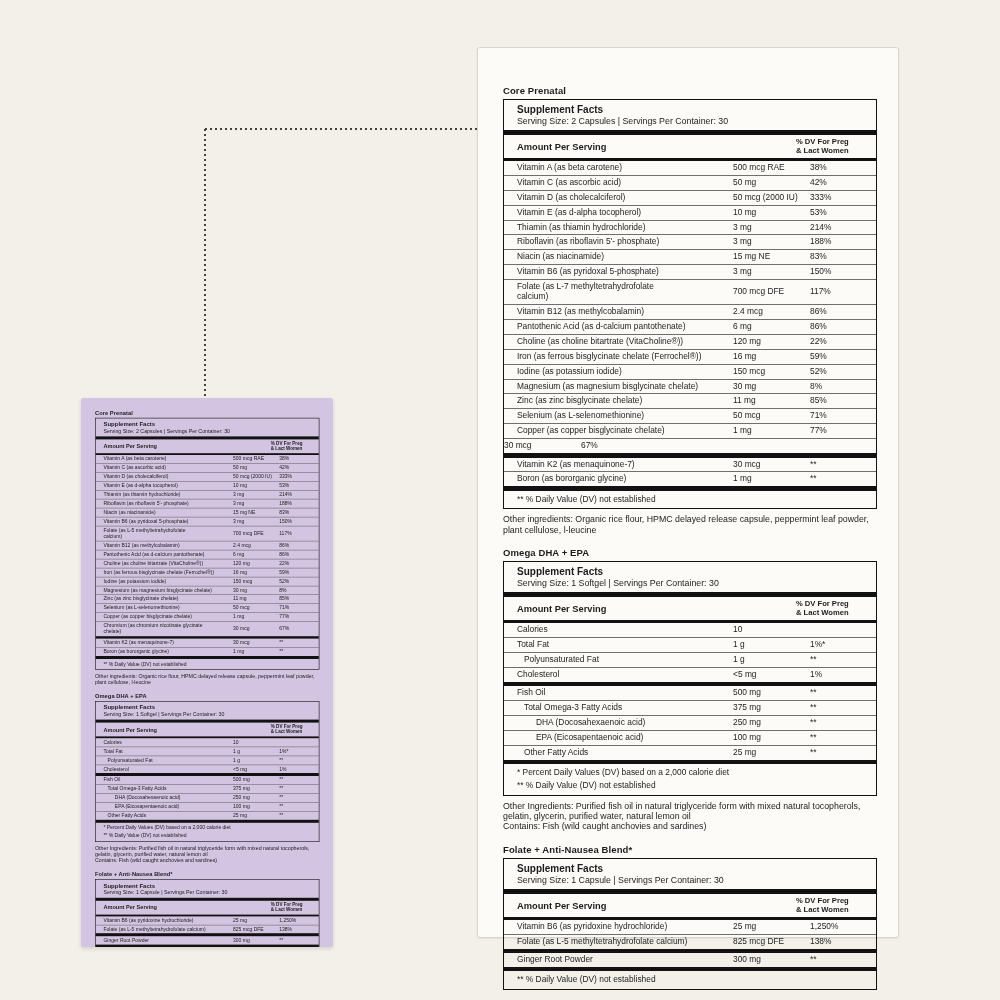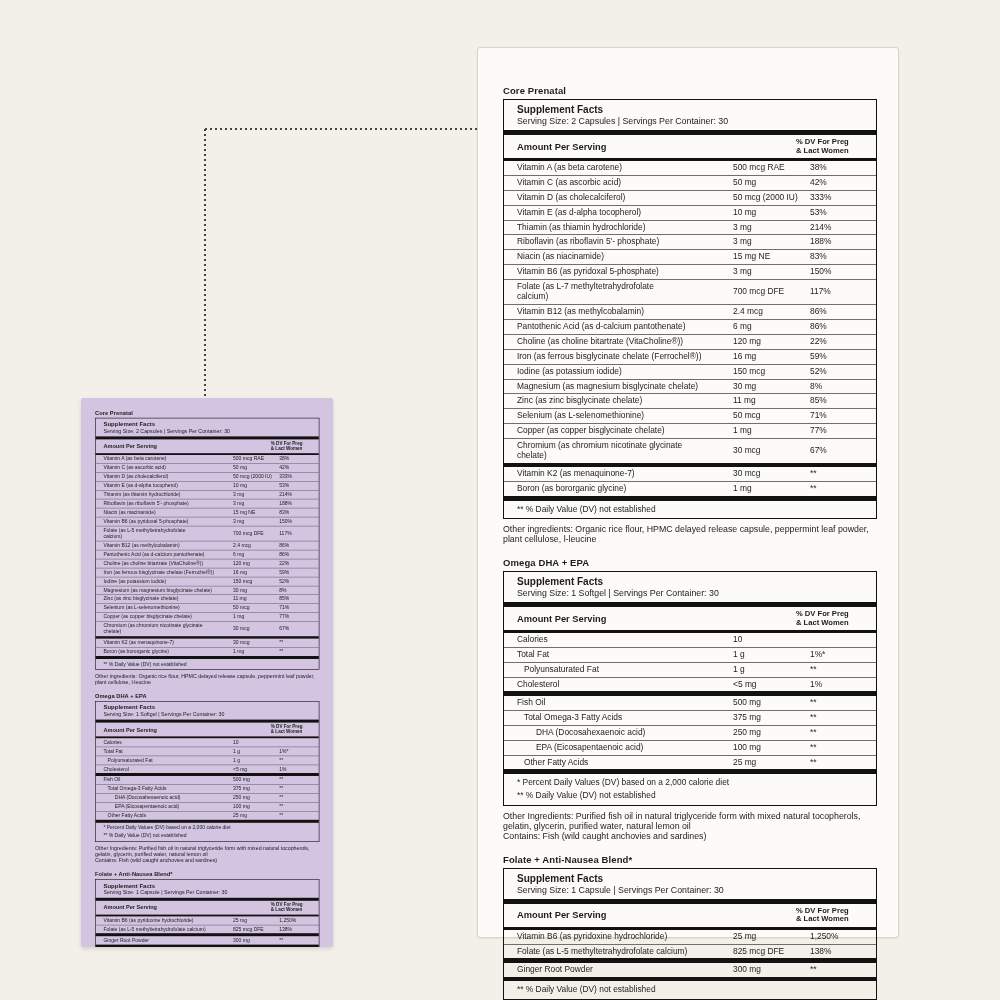--- a/index.html
+++ b/index.html
@@ -426,22 +426,20 @@
                   <div class="nm">Selenium (as L-selenomethionine)</div>
                   <div class="amt">50 mcg</div>
                   <div class="dv">71%</div>
                 </div>
                 <div class="row ind0">
                   <div class="nm">Copper (as copper bisglycinate chelate)</div>
                   <div class="amt">1 mg</div>
                   <div class="dv">77%</div>
                 </div>
                 <div class="row ind0">
-                  <div class="nm">Chromium (as chromium nicotinate glycinate
-chelate)</div>
                   <div class="amt">30 mcg</div>
                   <div class="dv">67%</div>
                 </div>
               </div>
               <div class="bar thick"></div>
               <div class="grp">
                 <div class="row ind0">
                   <div class="nm">Vitamin K2 (as menaquinone-7)</div>
                   <div class="amt">30 mcg</div>
                   <div class="dv">**</div>

